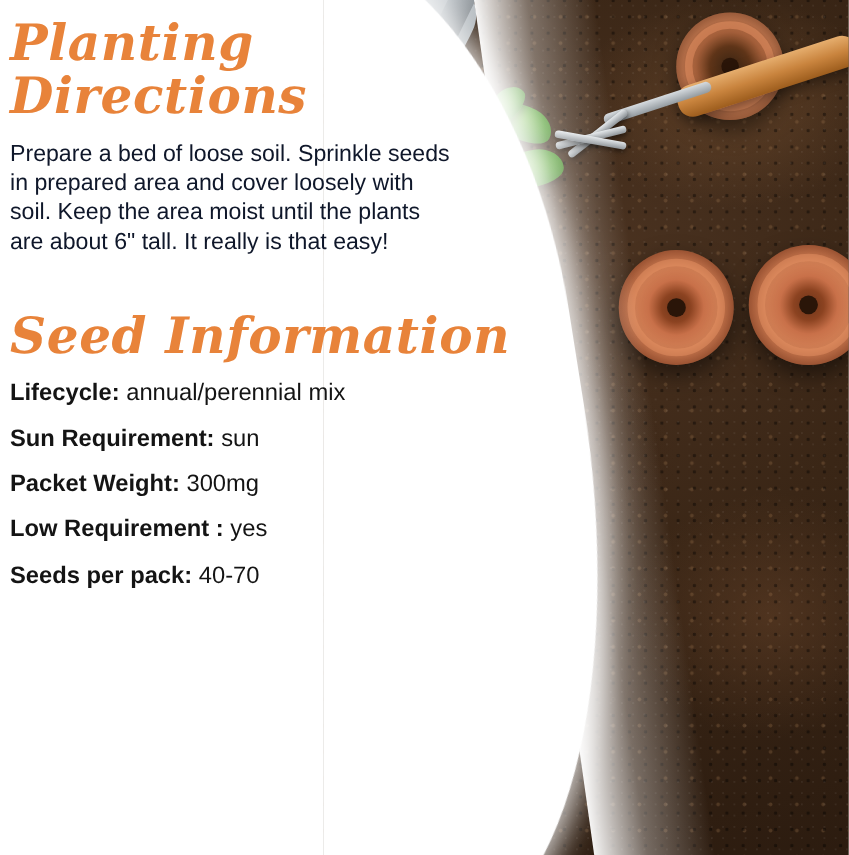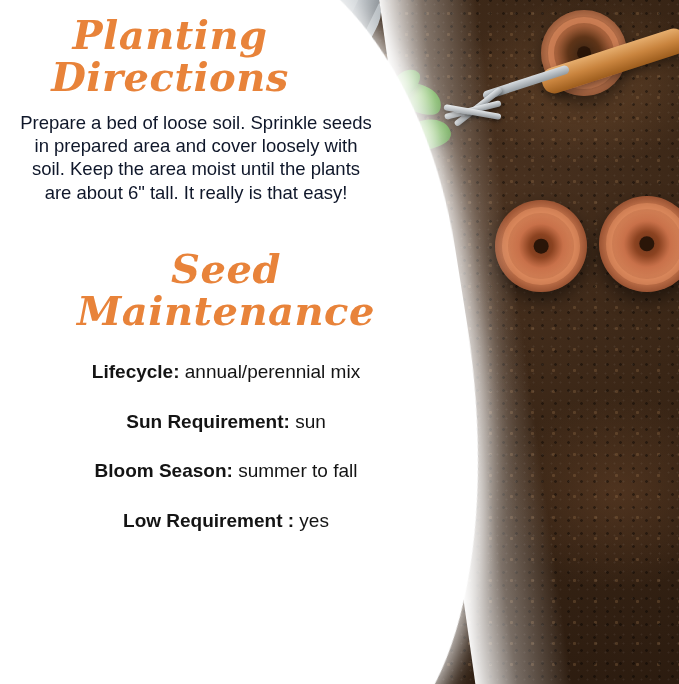--- a/index.html
+++ b/index.html
@@ -183,26 +183,25 @@
     left: 58px; top: 48px;
     width: 8px; height: 44px;
     background: linear-gradient(180deg, #5da02f, #356c1c);
     border-radius: 4px;
     transform: rotate(6deg);
   }
 
   
   .content {
     position: absolute;
-    left: 12px;
+    left: 0;
     top: 0;
     width: 420px;
     padding: 14px 0 0 8px;
     box-sizing: border-box;
-    text-align: center;
   }
   .heading {
     font-family: "DejaVu Serif", serif;
     font-style: italic;
     font-weight: 700;
     color: #e8833a;
     letter-spacing: 0.5px;
     line-height: 1.06;
     margin: 0;
   }
@@ -224,21 +223,20 @@
   .spec-list {
     margin: 14px 0 0 0;
     padding: 0;
     list-style: none;
   }
   .spec-item {
     font-size: 19px;
     color: #141414;
     margin-bottom: 14.5px;
     line-height: 1.15;
-    margin-top: 28px;
   }
   .spec-label {
     font-weight: 700;
   }
   .spec-value {
     font-weight: 400;
   }
 </style>
 </head>
 <body>
@@ -284,35 +282,39 @@
     <div class="edge-mask"></div>
     <div class="edge-fuzz"></div>
   </div>
 
   <div class="content">
 
     <h1 class="heading heading-1">Planting Directions</h1>
 
     <p class="paragraph">Prepare a bed of loose soil. Sprinkle seeds in prepared area and cover loosely with soil. Keep the area moist until the plants are about 6" tall. It really is that easy!</p>
 
-    <h1 class="heading heading-2">Seed Maintenance</h1>
+    <h1 class="heading heading-2">Seed Information</h1>
 
     <ul class="spec-list">
       <li class="spec-item">
         <span class="spec-label">Lifecycle:</span>
         <span class="spec-value">annual/perennial mix</span>
       </li>
       <li class="spec-item">
         <span class="spec-label">Sun Requirement:</span>
         <span class="spec-value">sun</span>
       </li>
       <li class="spec-item">
-        <span class="spec-label">Bloom Season:</span>
-        <span class="spec-value">summer to fall</span>
+        <span class="spec-label">Packet Weight:</span>
+        <span class="spec-value">300mg</span>
       </li>
       <li class="spec-item">
         <span class="spec-label">Low Requirement :</span>
         <span class="spec-value">yes</span>
       </li>
+      <li class="spec-item">
+        <span class="spec-label">Seeds per pack:</span>
+        <span class="spec-value">40-70</span>
+      </li>
     </ul>
 
   </div>
 </div>
 
 </body></html>

